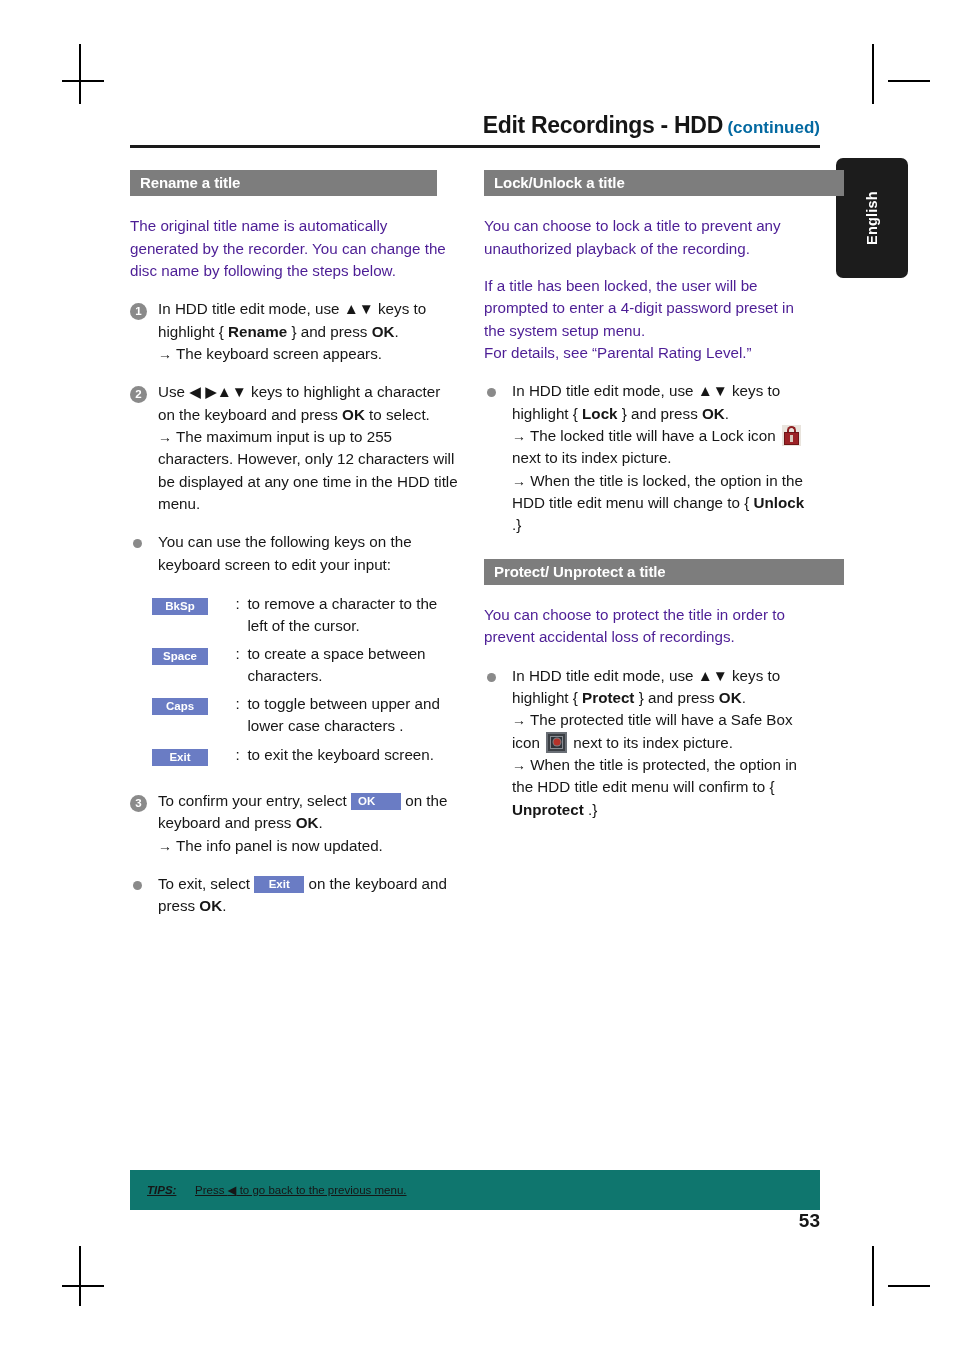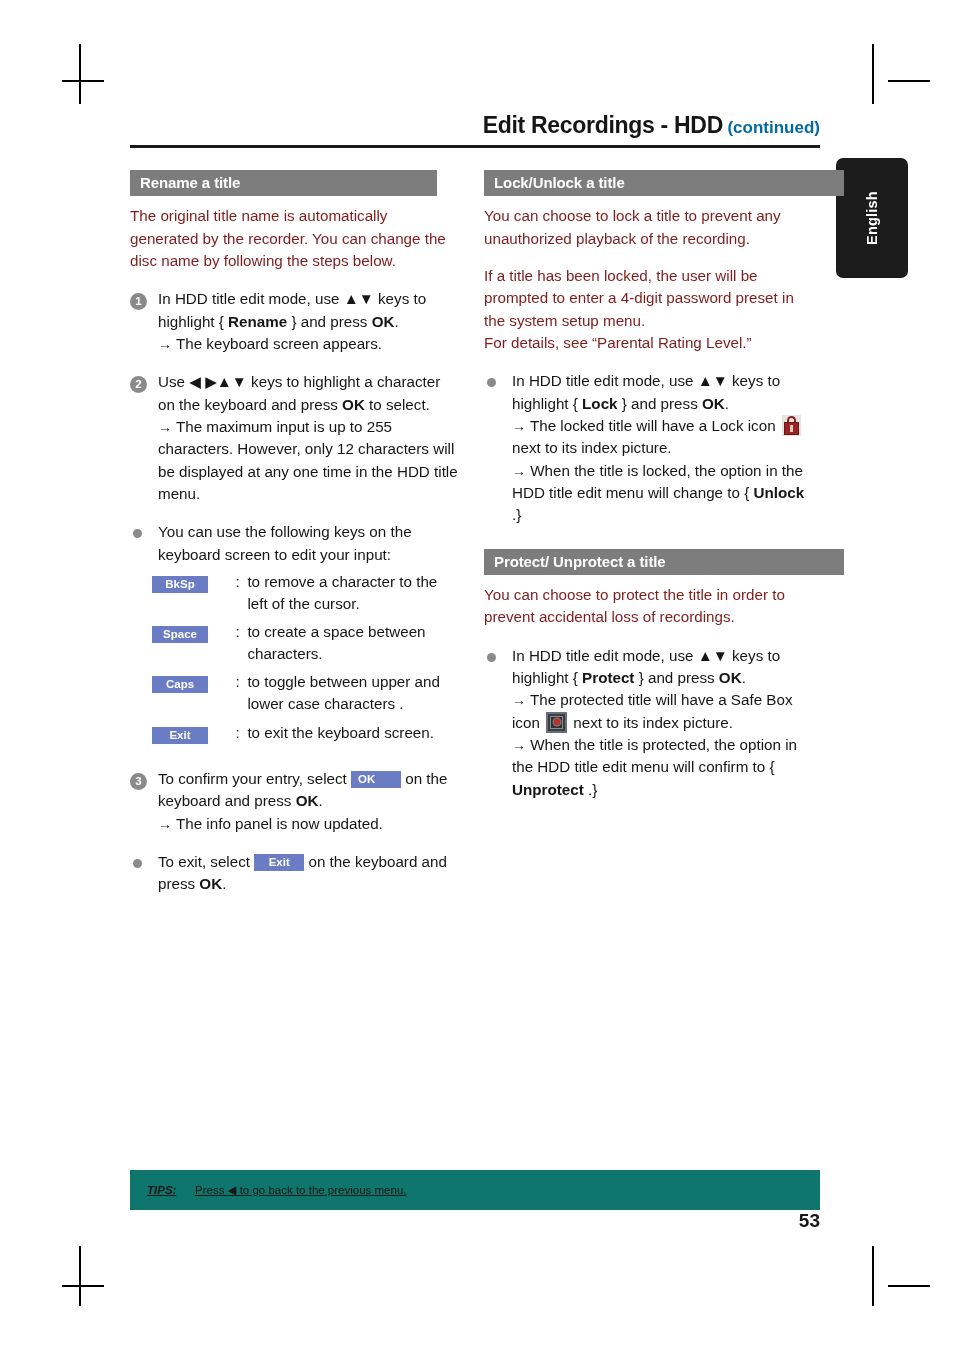--- a/index.html
+++ b/index.html
@@ -86,22 +86,22 @@
     letter-spacing:-0.1px;
     line-height:1.15;
   }
   .col.left .sec-bar  { width:307px; }
   .col.right .sec-bar { width:360px; }
 
   
   p.body {
     font-size:15.2px;
     line-height:1.47;
-    margin: 9px 0 0 0;
-    color:#7f1d1d;
+    margin: 19px 0 0 0;
+    color:#4c1d95;
   }
   p.body.tight { margin-top:0; }
   .gap { height:15px; }
 
   b, .b { font-weight:bold; }
 
   
   .item {
     display:flex;
     margin-top:16px;
@@ -147,21 +147,21 @@
     line-height:17px;
     height:17px;
     vertical-align:1px;
   }
   .key.w-list { width:56px; }
   .key.w-ok  { width:50px; text-align:left; padding-left:7px; }
   .key.w-exit{ width:50px; }
 
   
   .keytable {
-    margin-top:5px;
+    margin-top:17px;
     margin-left:22px;
     border-collapse:collapse;
   }
   .keytable td {
     vertical-align:top;
     font-size:15.2px;
     line-height:1.42;
     padding:0 0 7px 0;
   }
   .keytable td.kcell { width:84px; padding-top:2px; }

